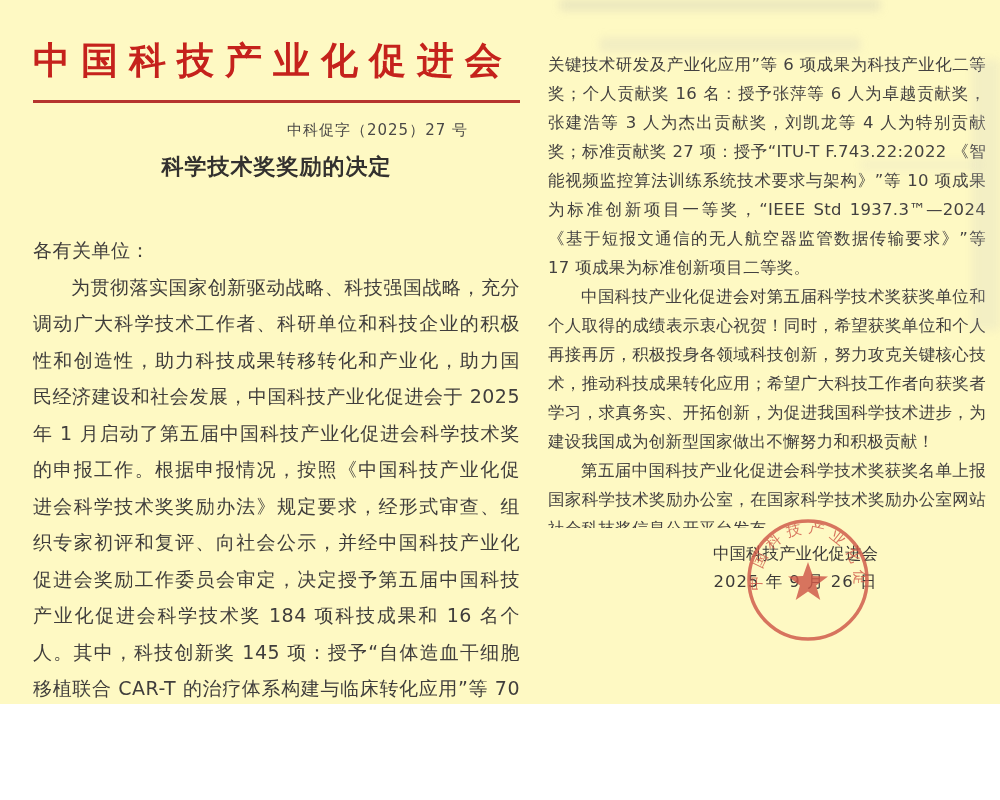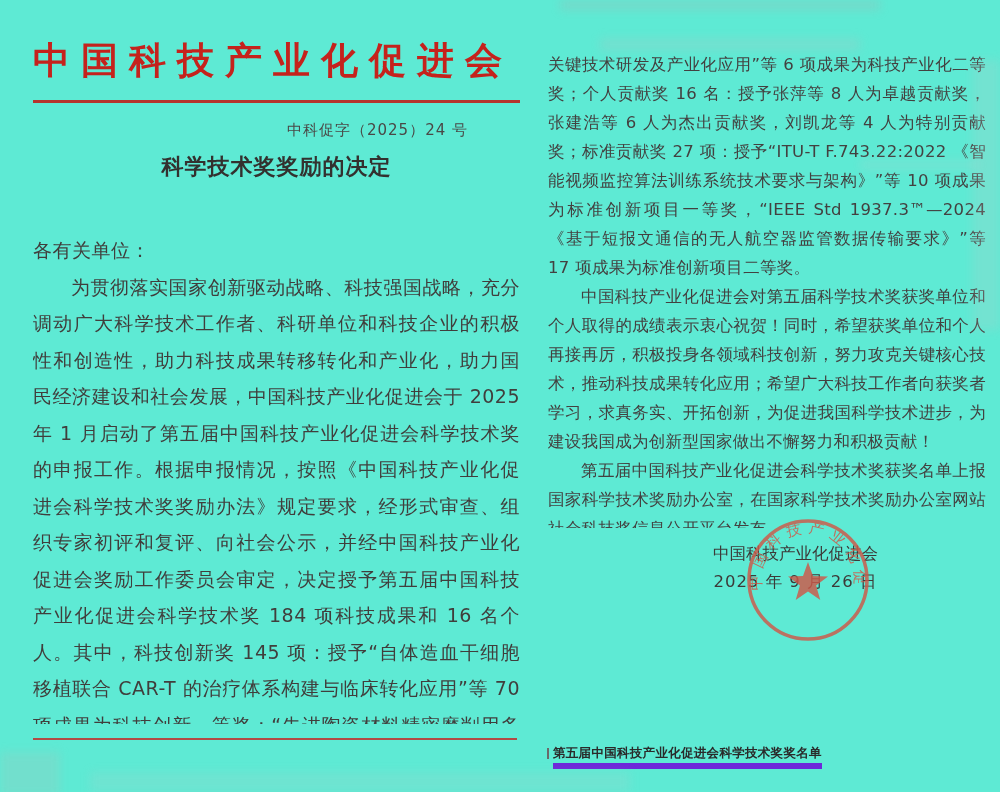--- a/index.html
+++ b/index.html
@@ -4,22 +4,22 @@
 <style>
   * { margin: 0; padding: 0; box-sizing: border-box; }
   html, body { background: #ffffff; }
   body {
     font-family: "DejaVu Sans", "Liberation Sans", sans-serif;
     color: #3f3d3c;
   }
   .canvas {
     position: relative;
     width: 1000px;
-    height: 792px;
-    background: #5eead4;
+    height: 704px;
+    background: #fef9c3;
     overflow: hidden;
   }
   
   .org-name {
     position: absolute; left: 33px; top: 36px; width: 492px;
     font-family: "DejaVu Serif", "Liberation Serif", serif;
     font-size: 37px; font-weight: bold; color: #c5221c;
     letter-spacing: 11px; white-space: nowrap; overflow: hidden;
   }
   .red-rule {
@@ -87,33 +87,33 @@
   .sm5 { left: 0;     top: 752px; width: 60px;  height: 44px; background: rgba(185,185,183,0.22); }
   .sm6 { left: 860px; top: 160px; width: 120px; height: 10px; background: rgba(205,205,203,0.18); }
 </style>
 </head>
 <body>
 
 <div class="canvas">
 
   <div class="org-name">中国科技产业化促进会</div>
   <div class="red-rule"></div>
-  <div class="doc-number">中科促字（2025）24 号</div>
+  <div class="doc-number">中科促字（2025）27 号</div>
 
   <div class="doc-title">
     <div class="t-line">科学技术奖奖励的决定</div>
   </div>
 
   <div class="left-body">
     <div class="salutation">各有关单位：</div>
     <div class="para">为贯彻落实国家创新驱动战略、科技强国战略，充分调动广大科学技术工作者、科研单位和科技企业的积极性和创造性，助力科技成果转移转化和产业化，助力国民经济建设和社会发展，中国科技产业化促进会于 2025 年 1 月启动了第五届中国科技产业化促进会科学技术奖的申报工作。根据申报情况，按照《中国科技产业化促进会科学技术奖奖励办法》规定要求，经形式审查、组织专家初评和复评、向社会公示，并经中国科技产业化促进会奖励工作委员会审定，决定授予第五届中国科技产业化促进会科学技术奖 184 项科技成果和 16 名个人。其中，科技创新奖 145 项：授予“自体造血干细胞移植联合 CAR-T 的治疗体系构建与临床转化应用”等 70 项成果为科技创新一等奖；“先进陶瓷材料精密磨削用多刃微弹超硬砂轮关键技术及应用”等 75 项成果为科技创新二等奖；科技产业化奖 12 项：授予“小颗粒油页岩干馏炼油工艺及过程安全智能管控关键技术及应用”等 6 项成果为科技产业化一等奖，“开放式自助值机托运系统</div>
   </div>
 
   <div class="right-body">
-    <div class="para-cont">关键技术研发及产业化应用”等 6 项成果为科技产业化二等奖；个人贡献奖 16 名：授予张萍等 8 人为卓越贡献奖，张建浩等 6 人为杰出贡献奖，刘凯龙等 4 人为特别贡献奖；标准贡献奖 27 项：授予“ITU-T F.743.22:2022 《智能视频监控算法训练系统技术要求与架构》”等 10 项成果为标准创新项目一等奖，“IEEE Std 1937.3™—2024《基于短报文通信的无人航空器监管数据传输要求》”等 17 项成果为标准创新项目二等奖。</div>
+    <div class="para-cont">关键技术研发及产业化应用”等 6 项成果为科技产业化二等奖；个人贡献奖 16 名：授予张萍等 6 人为卓越贡献奖，张建浩等 3 人为杰出贡献奖，刘凯龙等 4 人为特别贡献奖；标准贡献奖 27 项：授予“ITU-T F.743.22:2022 《智能视频监控算法训练系统技术要求与架构》”等 10 项成果为标准创新项目一等奖，“IEEE Std 1937.3™—2024《基于短报文通信的无人航空器监管数据传输要求》”等 17 项成果为标准创新项目二等奖。</div>
     <div class="para">中国科技产业化促进会对第五届科学技术奖获奖单位和个人取得的成绩表示衷心祝贺！同时，希望获奖单位和个人再接再厉，积极投身各领域科技创新，努力攻克关键核心技术，推动科技成果转化应用；希望广大科技工作者向获奖者学习，求真务实、开拓创新，为促进我国科学技术进步，为建设我国成为创新型国家做出不懈努力和积极贡献！</div>
     <div class="para">第五届中国科技产业化促进会科学技术奖获奖名单上报国家科学技术奖励办公室，在国家科学技术奖励办公室网站社会科技奖信息公开平台发布。</div>
 
   </div>
 
   <div class="signature">
     <div class="sig-org">中国科技产业化促进会</div>
     <div class="sig-date">2025 年 9 月 26 日</div>
   </div>
 

